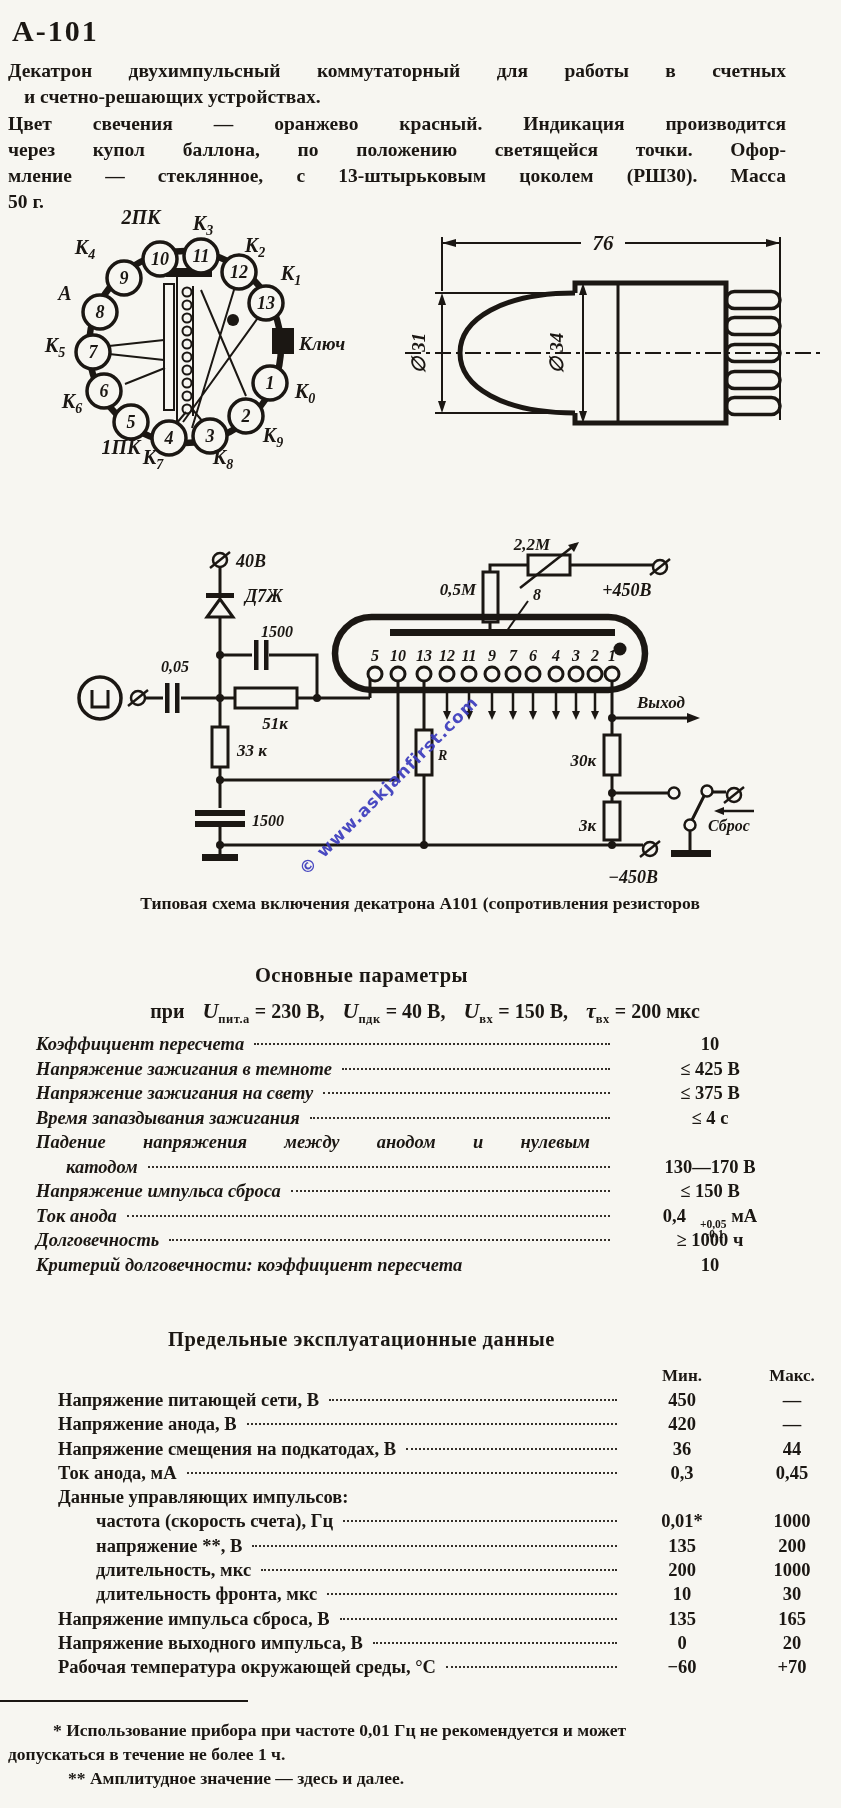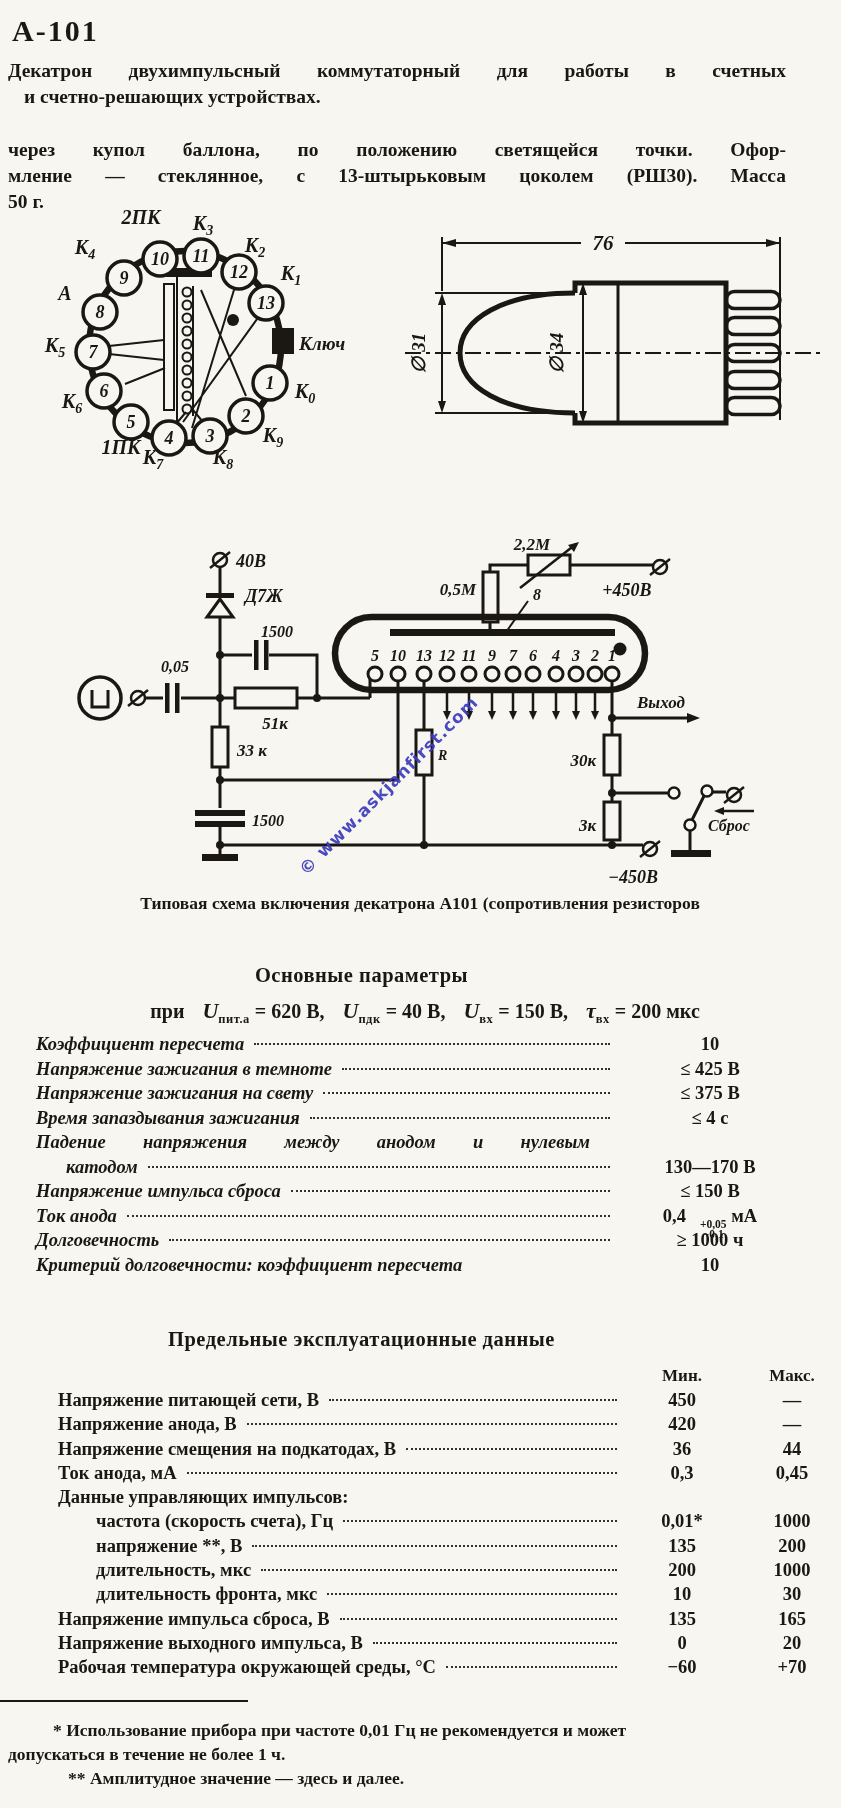--- a/index.html
+++ b/index.html
@@ -44,20 +44,21 @@
 </style>
 </head>
 <body>
 
 <div class="page">
 
   <div class="abs title">А-101</div>
 
   <div class="abs dline ind16" style="top:84px">и счетно-решающих устройствах.</div>
   <div class="abs dline just" style="top:58px">Декатрон двухимпульсный коммутаторный для работы в счетных</div>
+  <div class="abs dline just" style="top:111px">Цвет свечения — оранжево красный. Индикация производится</div>
   <div class="abs dline just" style="top:137px">через купол баллона, по положению светящейся точки. Офор-</div>
   <div class="abs dline just" style="top:163px">мление — стеклянное, с 13-штырьковым цоколем (РШ30). Масса</div>
   <div class="abs dline" style="top:189px">50 г.</div>
 
   <svg class="abs" style="left:25px;top:200px" width="345" height="295" viewBox="0 0 345 295">
     <g stroke="#1b1713" stroke-width="2" fill="none">
       <circle cx="160" cy="147" r="96" stroke-width="6.5"></circle>
       <rect x="141" y="68" width="46" height="9" fill="#1b1713" stroke="none"></rect>
       <rect x="139" y="84" width="10" height="126"></rect>
       <path d="M152,68 V224 M168,86 V216"></path>
@@ -311,21 +312,21 @@
   </svg>
 
   <div class="abs wm">© www.askjanfirst.com</div>
 
   <div class="abs capline" style="top:893px">Типовая схема включения декатрона А101 (сопротивления резисторов</div>
 
   <div class="abs h1" style="top:964px">Основные параметры</div>
 
   <div class="abs cond" style="top:998px">
     <span>при</span>
-    <span class="ci"><i>U</i><sub>пит.а</sub> <span>= 620 В,</span></span>
+    <span class="ci"><i>U</i><sub>пит.а</sub> <span>= 230 В,</span></span>
     <span class="ci"><i>U</i><sub>пдк</sub> <span>= 40 В,</span></span>
     <span class="ci"><i>U</i><sub>вх</sub> <span>= 150 В,</span></span>
     <span class="ci"><i>τ</i><sub>вх</sub> <span>= 200 мкс</span></span>
   </div>
 
   <div class="abs params" style="top:1034px">
     <div class="prow">
       <span class="lbl">Коэффициент пересчета</span>
         <span class="dots"></span>
         <span class="pval">10</span>

